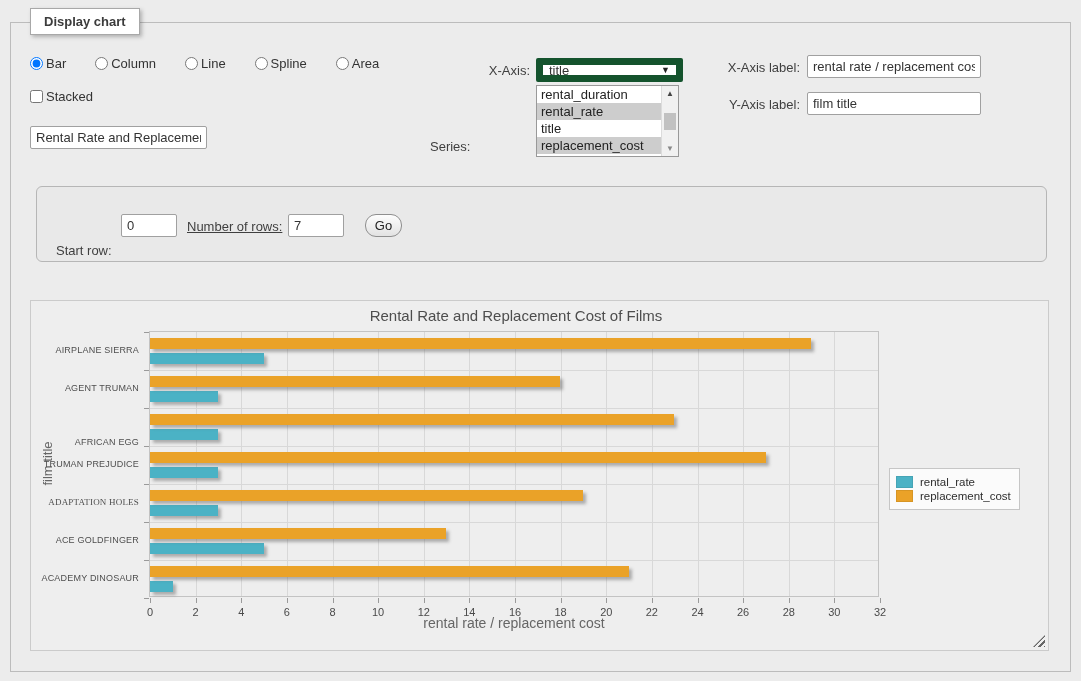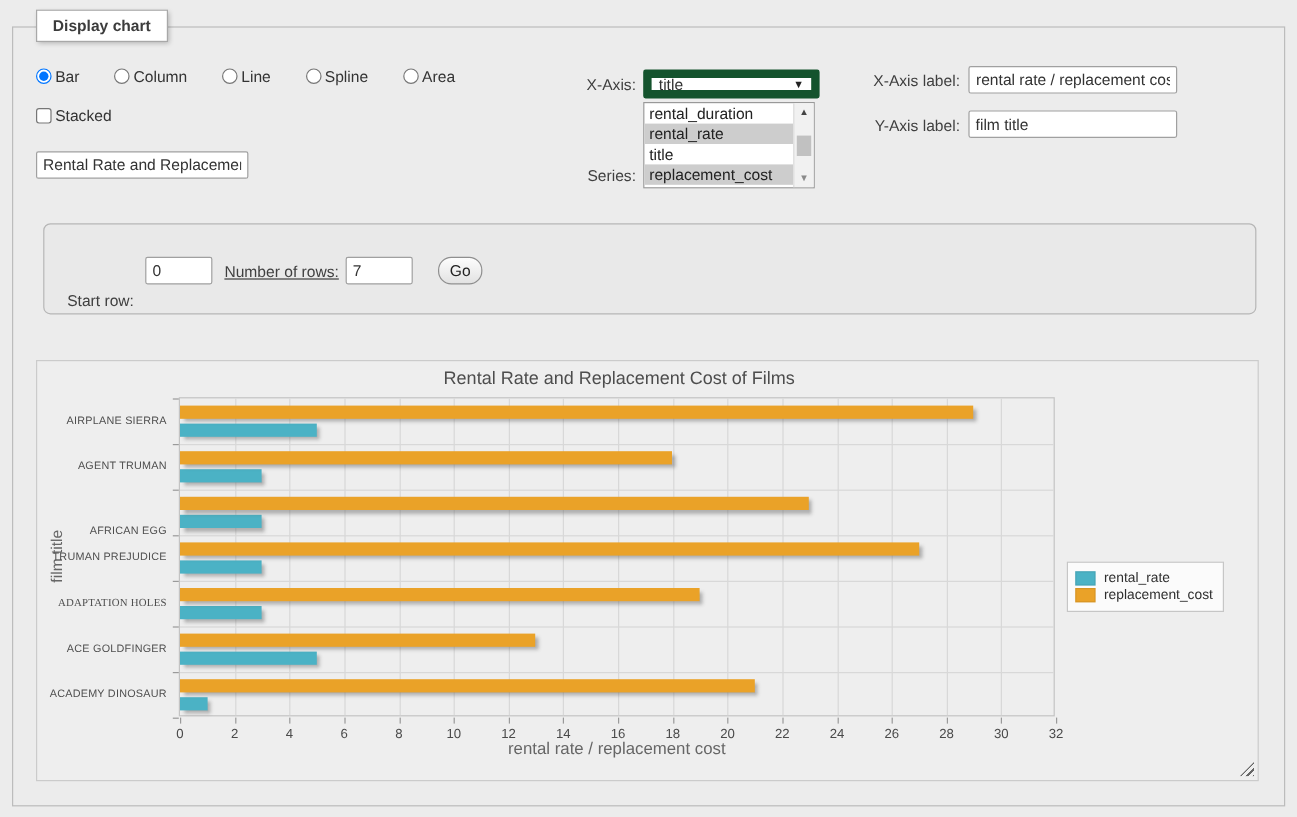--- a/index.html
+++ b/index.html
@@ -26,21 +26,21 @@
   input[type=radio], input[type=checkbox] { width:13px; height:13px; margin:0 3px 0 0; vertical-align:-2px; }
   .chk-row { position:absolute; left:30px; top:89px; display:flex; align-items:center; }
   .txt-input {
     background:#fff; border:1px solid #a0a0a0; border-radius:2px;
     height:23px; padding:2px 5px; font-family:"Liberation Sans", sans-serif;
     font-size:13px; color:#333; outline:none;
   }
   #chart-title-input { position:absolute; left:30px; top:126px; width:177px; }
   .form-label { position:absolute; color:#3f3f3f; font-size:13px; }
   #xaxis-label-text  { left:430px; top:63px;  width:100px; text-align:right; }
-  #series-label-text { left:430px; top:139px; width:100px; text-align:right; }
+  #series-label-text { left:430px; top:139px; width:100px; text-align:left; }
   #xlabel-text { left:702px; top:60px; width:98px; text-align:right; }
   #ylabel-text { left:702px; top:97px; width:98px; text-align:right; }
   #xlabel-input { position:absolute; left:807px; top:55px; width:174px; }
   #ylabel-input { position:absolute; left:807px; top:92px; width:174px; }
   .fake-select {
     position:absolute; left:536px; top:58px; width:147px; height:24px;
     background:#fff; border:7px solid #14532d; border-radius:2px;
     display:flex; align-items:center; padding:0 6px; cursor:default;
   }
   .fake-select .sel-text { flex:1; font-size:13px; color:#333; }

